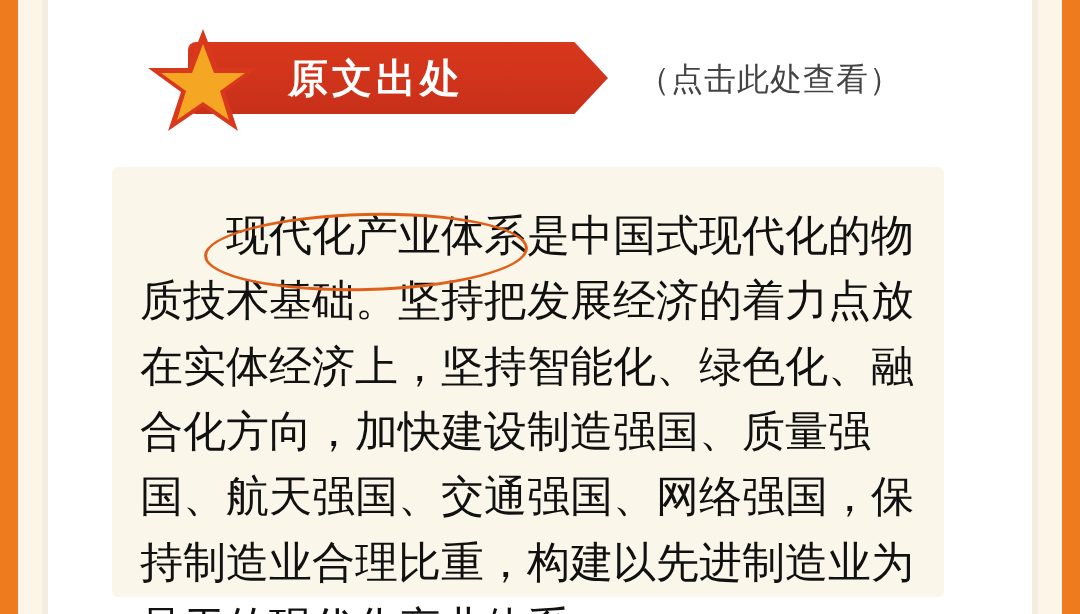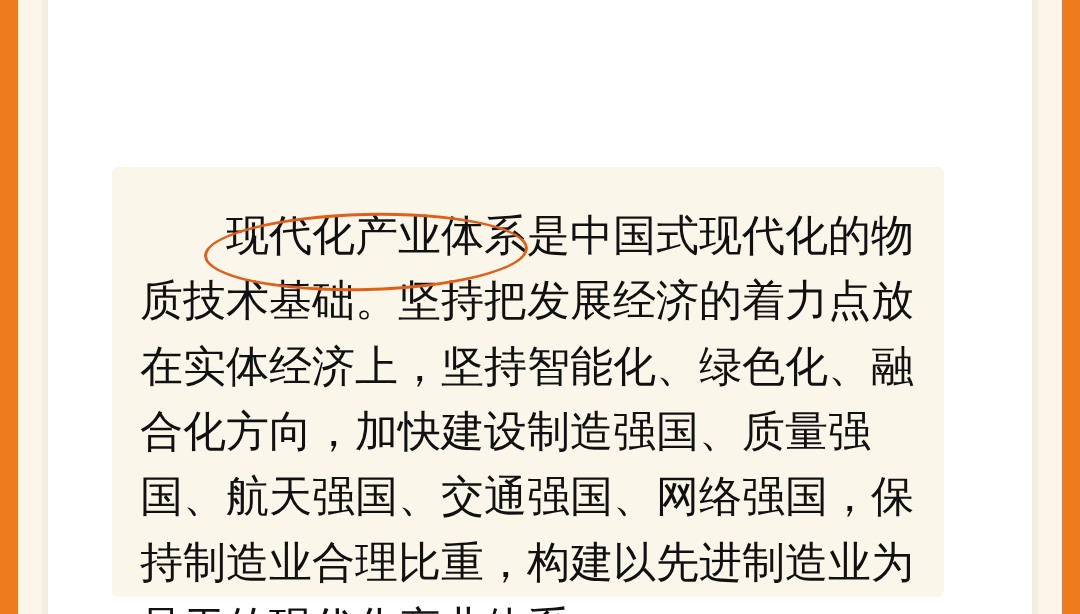--- a/index.html
+++ b/index.html
@@ -179,19 +179,36 @@
 <div id="page">
 
   <div class="edge-left-outer"></div>
   <div class="edge-left-inner"></div>
   <div class="edge-left-line"></div>
 
   <div class="edge-right-line"></div>
   <div class="edge-right-inner"></div>
   <div class="edge-right-outer"></div>
 
+  <div class="header">
+
+    <div class="banner-wrap">
+      <div class="banner-shape"></div>
+
+      <span class="star-icon">
+        <svg width="110" height="105" viewBox="0 0 110 105" xmlns="http://www.w3.org/2000/svg">
+          <polygon points="55,3 70,42 110,42 77,66 90,105 55,81 20,105 33,66 0,42 40,42" fill="#d8381c"></polygon>
+          <polygon points="55,18 66,47 97,47 72,65 81,94 55,76 29,94 38,65 13,47 44,47" fill="#f5a623"></polygon>
+        </svg>
+      </span>
+
+      <span class="banner-label">原文出处</span>
+    </div>
+
+    <span class="hint-text">（点击此处查看）</span>
+  </div>
 
   <div class="quote-card">
     <div class="quote-text">现代化产业体系是中国式现代化的物质技术基础。坚持把发展经济的着力点放在实体经济上，坚持智能化、绿色化、融合化方向，加快建设制造强国、质量强国、航天强国、交通强国、网络强国，保持制造业合理比重，构建以先进制造业为骨干的现代化产业体系。</div>
     <div class="ellipse-mark"></div>
   </div>
 
 </div>
 
 </body></html>

